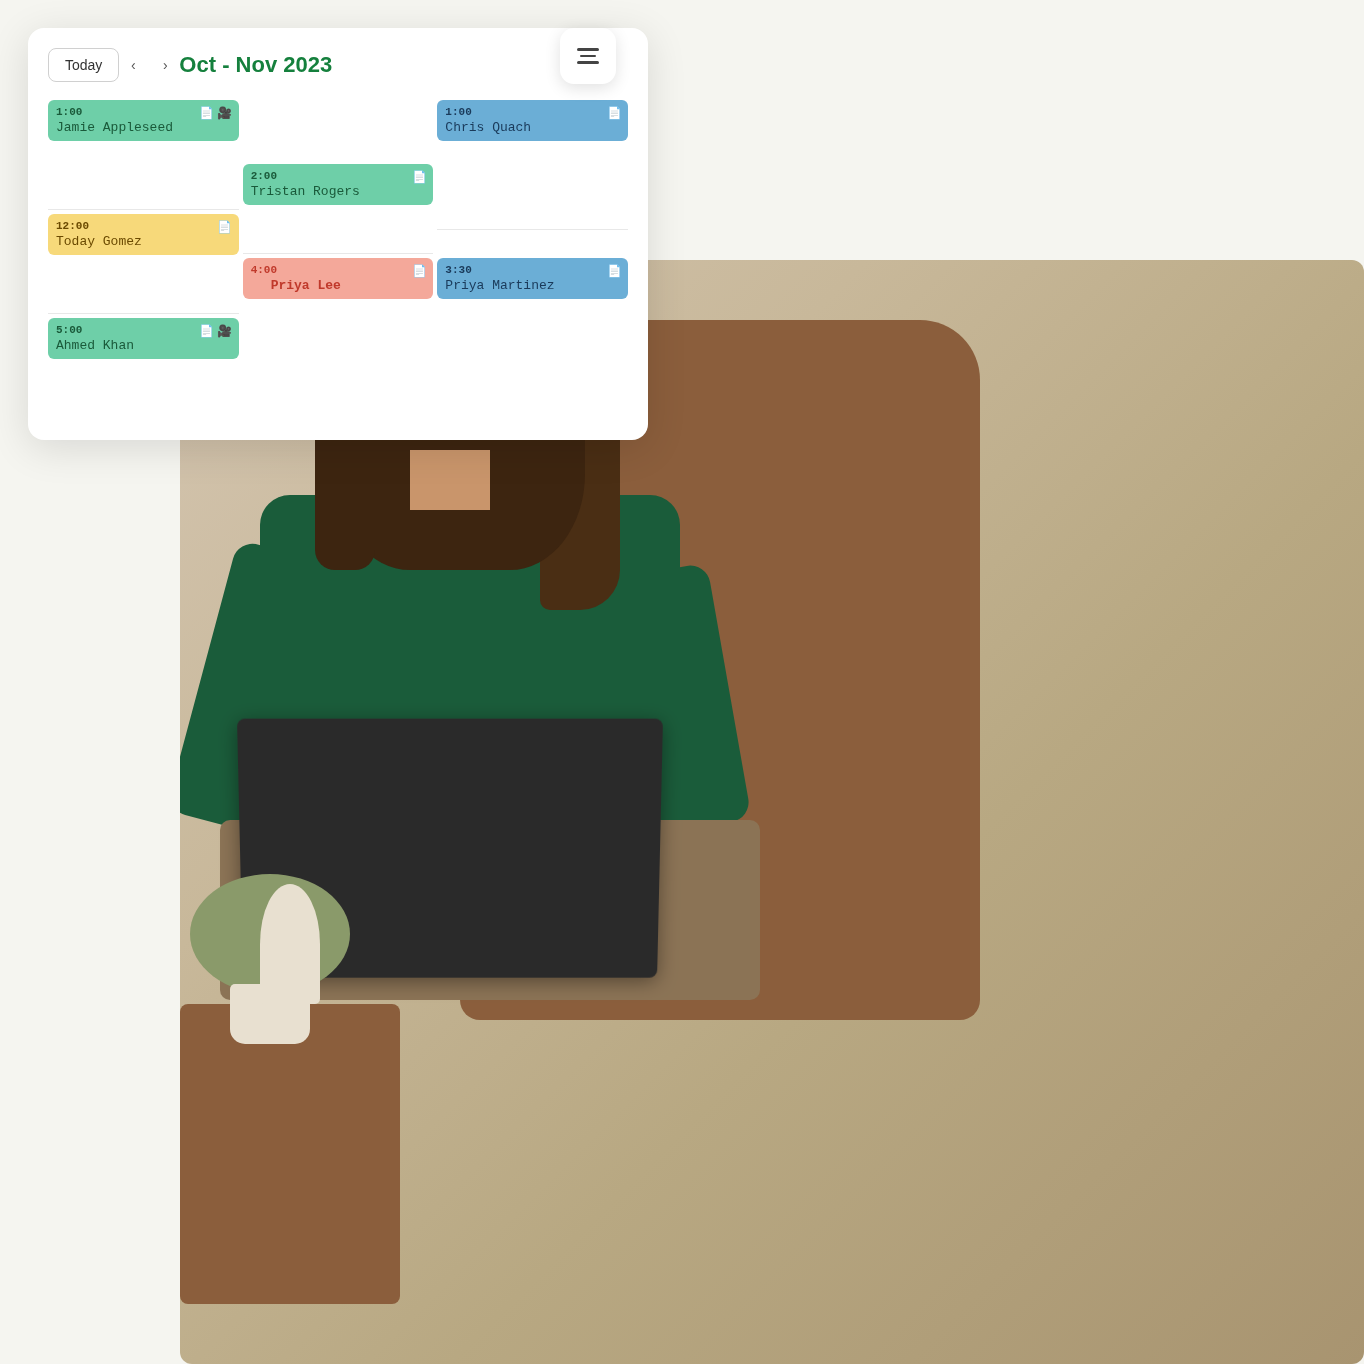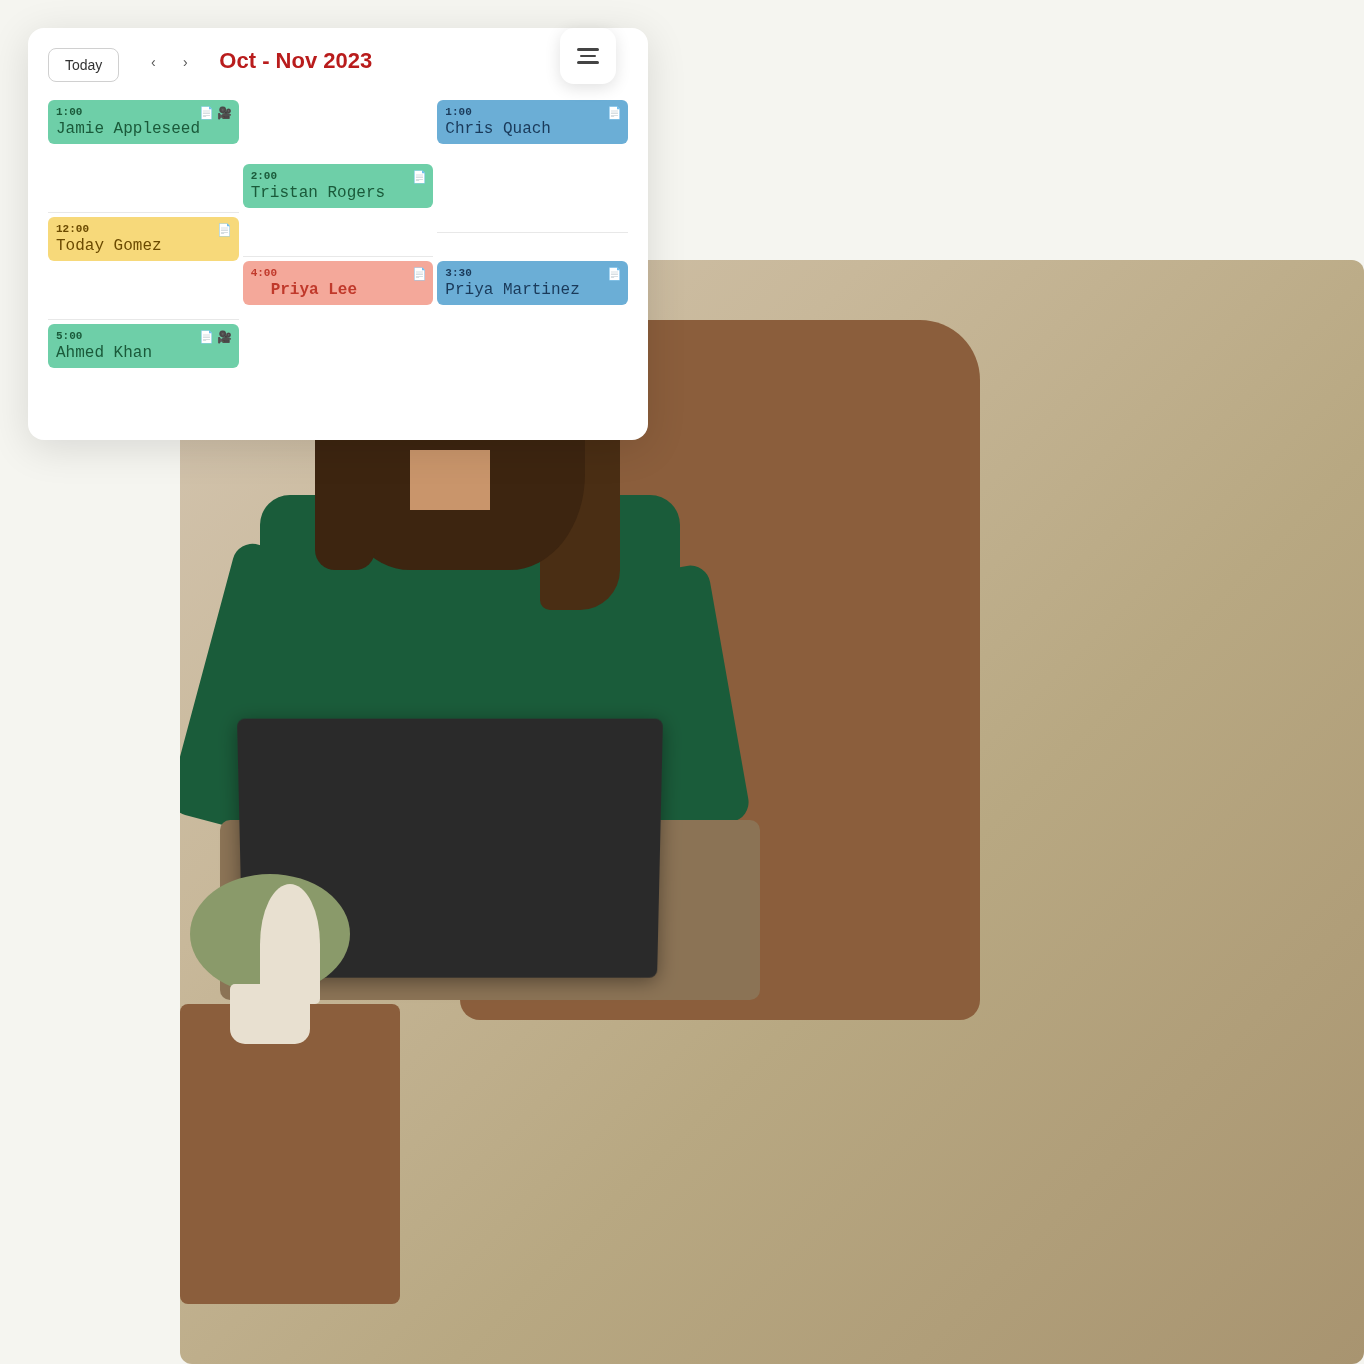--- a/index.html
+++ b/index.html
@@ -218,21 +218,22 @@
       background: #ffffff;
       border-radius: 16px;
       box-shadow: 0 8px 40px rgba(0,0,0,0.12);
       padding: 20px;
       z-index: 10;
     }
 
     
     .cal-header {
       display: flex;
-      gap: 20px;
+      align-items: center;
+      gap: 0;
       margin-bottom: 18px;
     }
 
     .today-btn {
       padding: 8px 16px;
       border: 1.5px solid #d0d0d0;
       border-radius: 8px;
       background: white;
       font-size: 14px;
       font-weight: 500;
@@ -253,21 +254,21 @@
       justify-content: center;
       color: #555;
       font-size: 14px;
       cursor: pointer;
       border-radius: 4px;
     }
 
     .cal-title {
       font-size: 22px;
       font-weight: 700;
-      color: #b91c1c;
+      color: #15803d;
     }
 
     
     .filter-btn {
       position: absolute;
       top: 28px;
       left: 560px;
       width: 56px;
       height: 56px;
       background: white;
@@ -368,21 +369,21 @@
       font-size: 12px;
     }
 
     .appt-time {
       font-size: 11px;
       font-weight: 600;
       margin-bottom: 2px;
     }
 
     .appt-name {
-      font-size: 16px;
+      font-size: 13px;
       font-weight: 500;
     }
 
     .appt-icons {
       position: absolute;
       top: 6px;
       right: 6px;
       display: flex;
       gap: 3px;
     }

